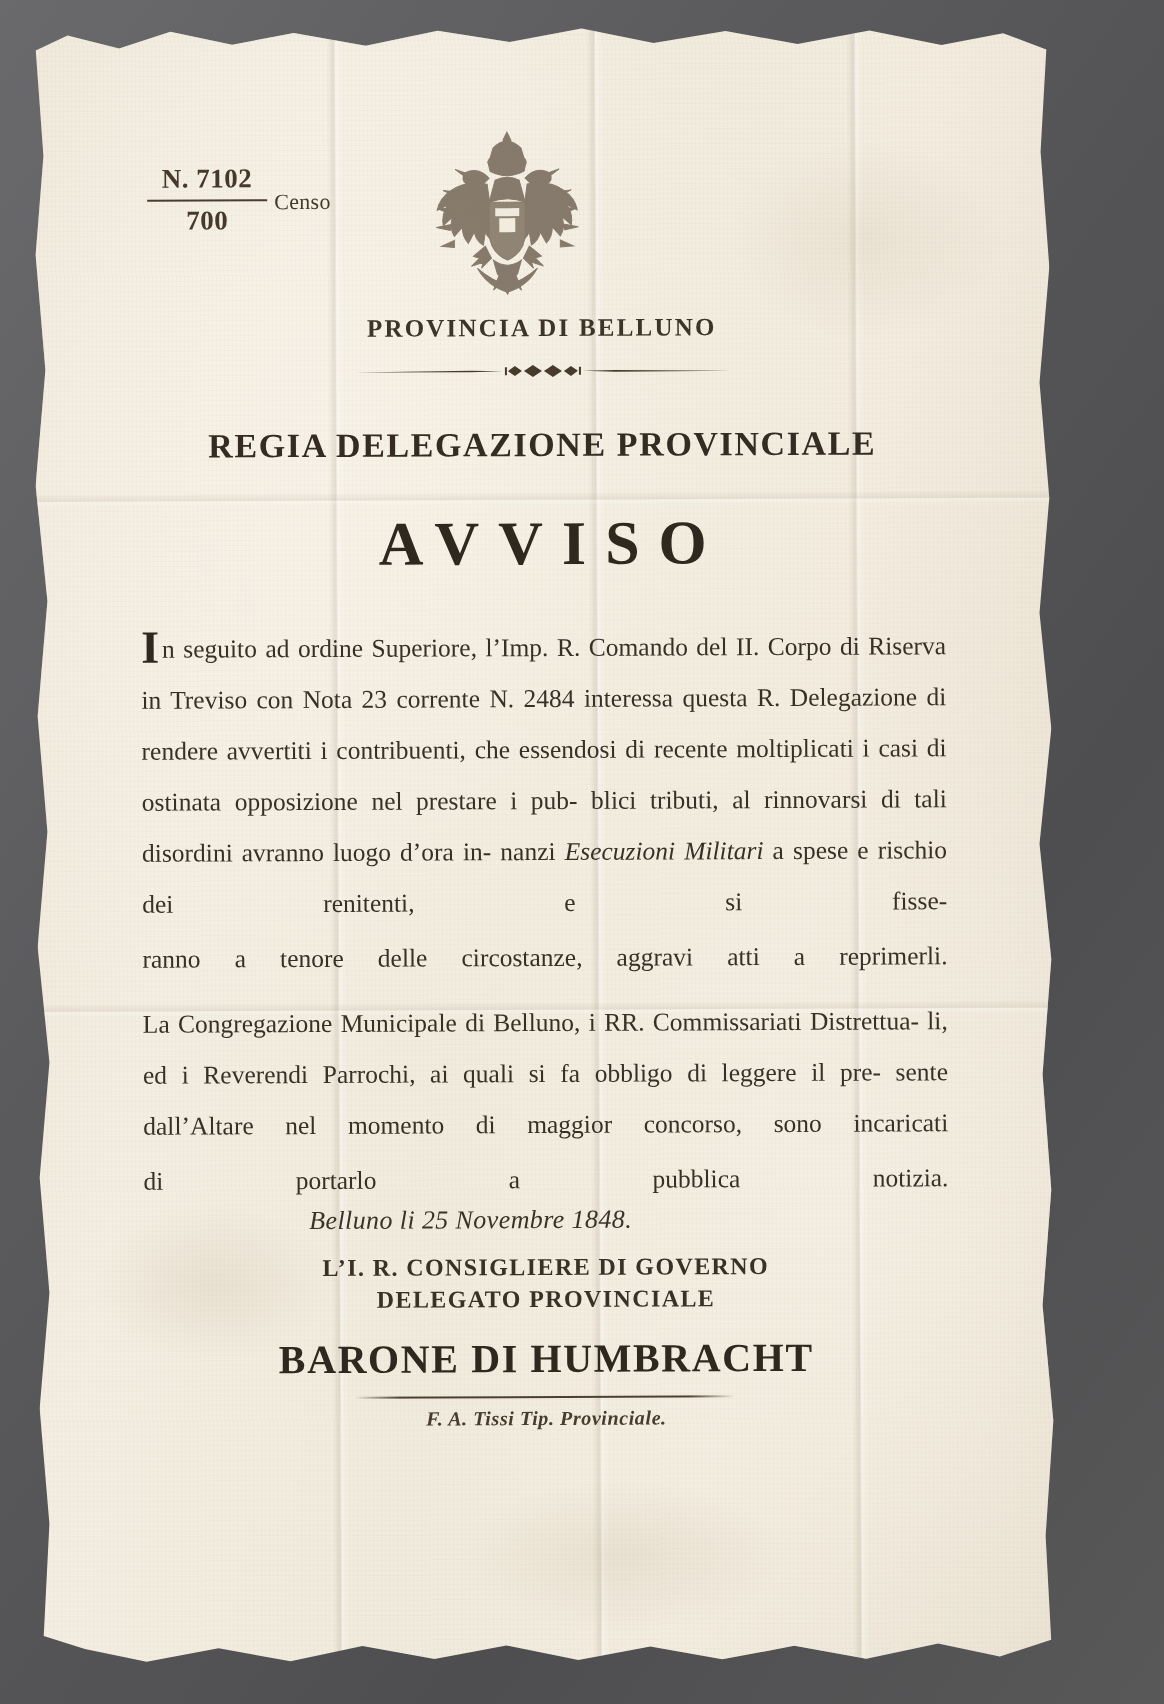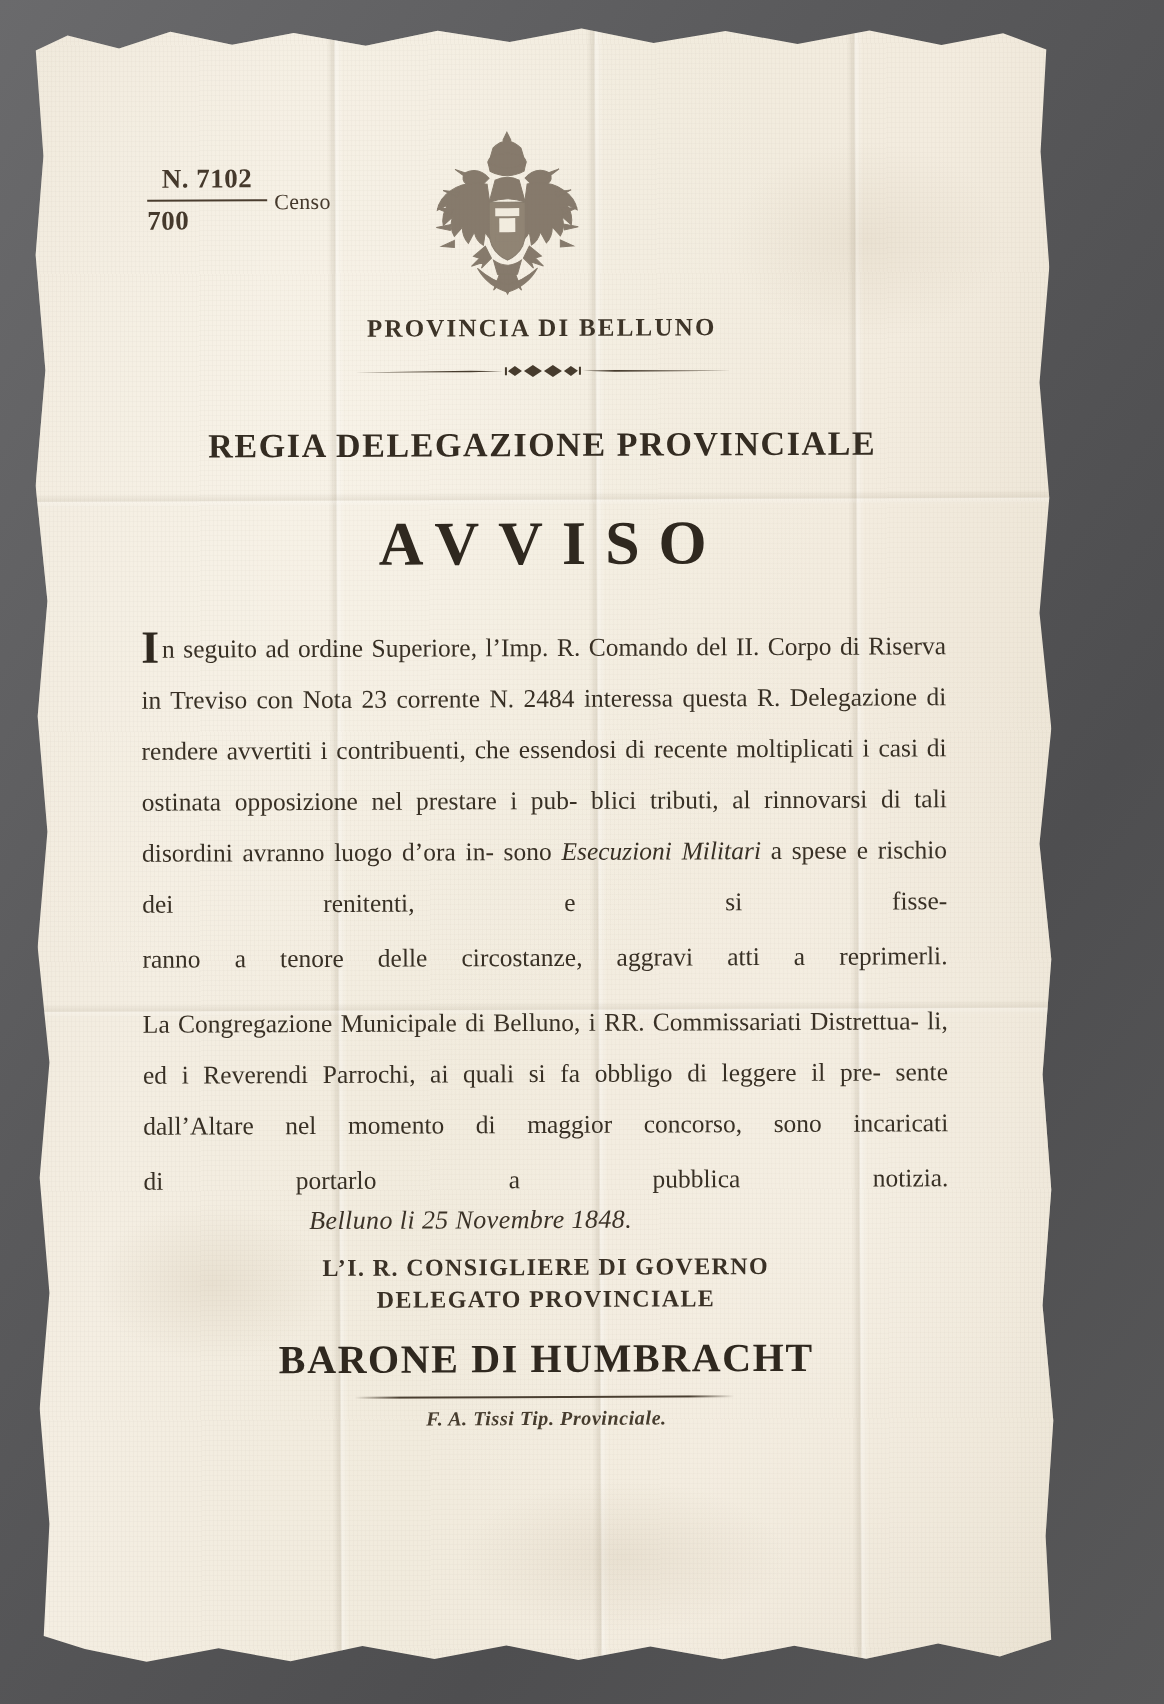--- a/index.html
+++ b/index.html
@@ -56,21 +56,21 @@
   
   .content{position:absolute;left:0;top:0;width:1028px;height:1648px;
     color:#3a3127;}
 
   .refnum{position:absolute;left:120px;top:140px;width:230px;
     font-size:27px;letter-spacing:.5px;color:#45392c;}
   .refnum .top{text-align:center;width:120px;font-weight:700;}
   .fracwrap{display:flex;align-items:flex-start;}
   .frac{width:120px;}
   .frac .bar{height:2px;background:#4a3d2f;margin:5px 0 4px 0;}
-  .frac .bot{font-weight:700;}
+  .frac .bot{text-align:center;font-weight:700;}
   .censo{font-size:22px;margin:26px 0 0 7px;letter-spacing:.3px;}
 
   .emblem{position:absolute;left:380px;top:96px;width:200px;height:200px;opacity:.82;}
   .emblem svg{width:100%;height:100%;display:block;}
 
   .prov{position:absolute;left:0;right:0;top:292px;text-align:center;
     font-size:25px;font-weight:700;letter-spacing:2.2px;color:#3d3428;}
 
   .rule{position:absolute;left:325px;top:340px;width:380px;height:18px;}
   .rule svg{width:100%;height:100%;display:block;}
@@ -204,21 +204,21 @@
 
       <div class="avviso">AVVISO</div>
 
       <div class="body">
         <div class="para p1">
           <span class="dropcap">I</span><span>n seguito ad ordine Superiore, l’Imp. R. Comando del II. Corpo di</span>
           <span>Riserva in Treviso con Nota 23 corrente N. 2484 interessa questa</span>
           <span>R. Delegazione di rendere avvertiti i contribuenti, che essendosi di</span>
           <span>recente moltiplicati i casi di ostinata opposizione nel prestare i pub-</span>
           <span>blici tributi, al rinnovarsi di tali disordini avranno luogo d’ora in-</span>
-          <span>sono </span><em>Esecuzioni Militari</em><span> a spese e rischio dei renitenti, e si fisse-</span>
+          <span>nanzi </span><em>Esecuzioni Militari</em><span> a spese e rischio dei renitenti, e si fisse-</span>
         </div>
         <div class="para lastline">
           <span>ranno a tenore delle circostanze, aggravi atti a reprimerli.</span>
         </div>
 
         <div class="para p2">
           <span>La Congregazione Municipale di Belluno, i RR. Commissariati Distrettua-</span>
           <span>li, ed i Reverendi Parrochi, ai quali si fa obbligo di leggere il pre-</span>
           <span>sente dall’Altare nel momento di maggior concorso, sono incaricati</span>
         </div>

